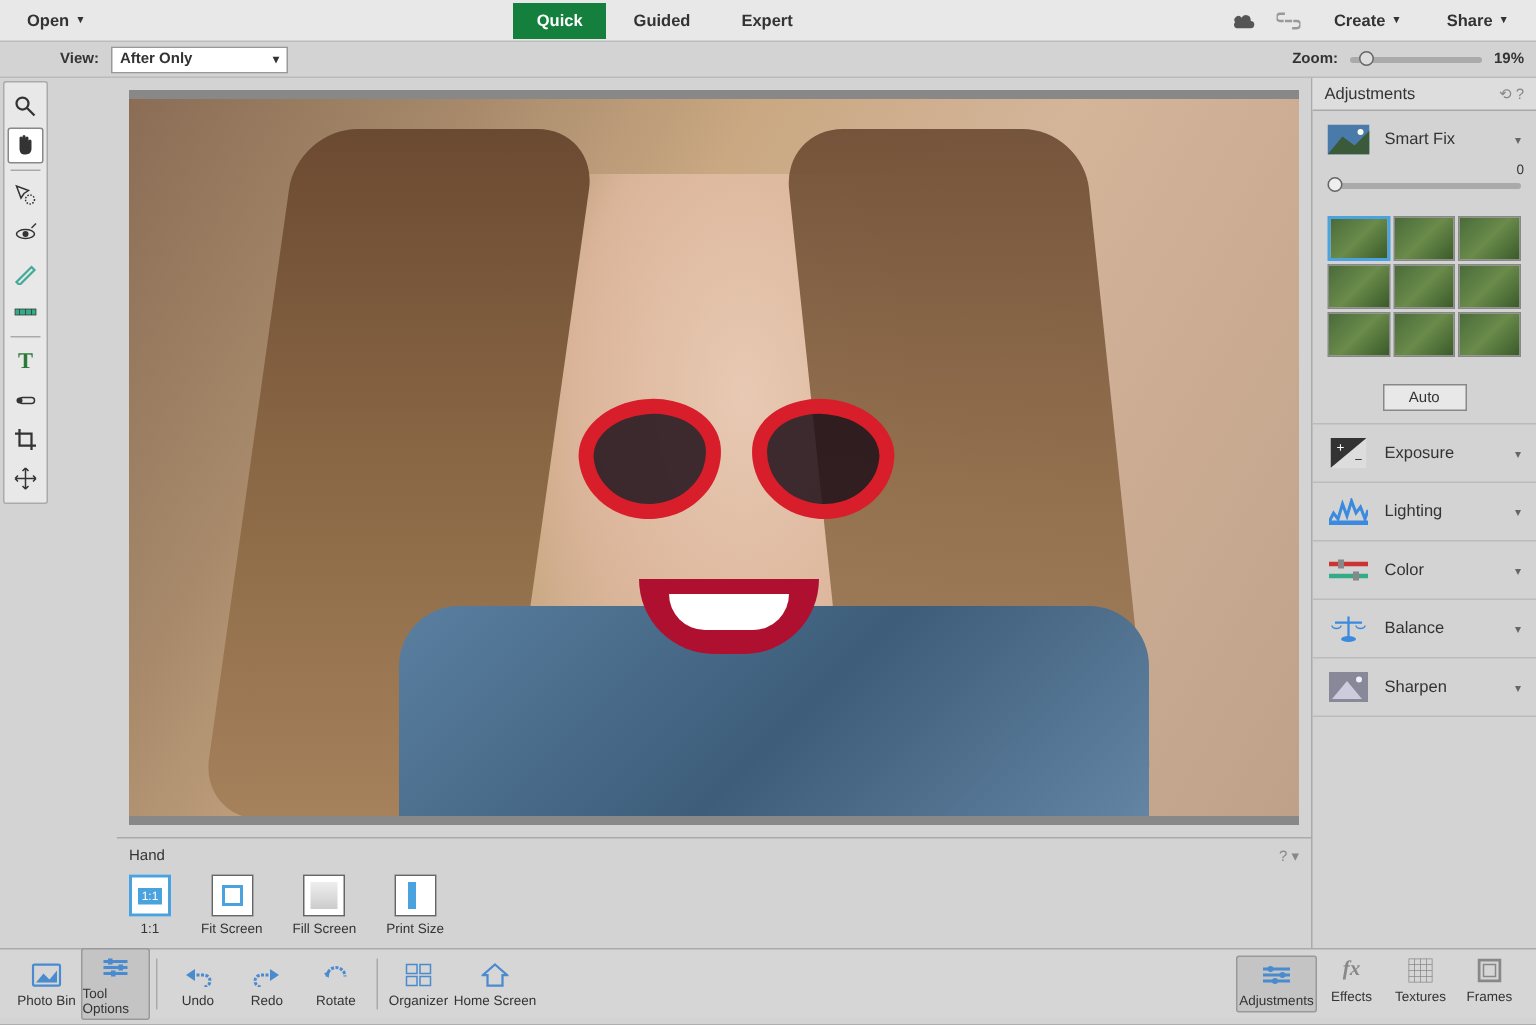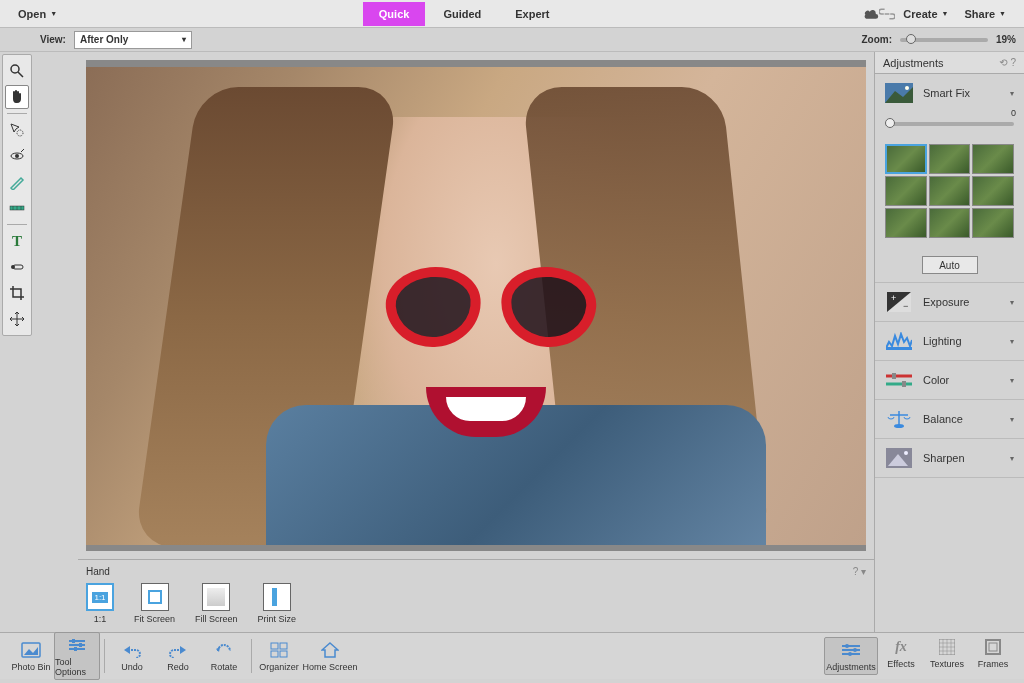--- a/index.html
+++ b/index.html
@@ -3,22 +3,22 @@
 <meta charset="utf-8">
 <style>
 * { box-sizing: border-box; margin: 0; padding: 0; font-family: Tahoma, Arial, sans-serif; }
 body { width: 1024px; height: 683px; background: #d3d3d3; overflow: hidden; font-size: 11px; color: #333; }
 .topbar { height: 28px; background: #e8e8e8; border-bottom: 1px solid #bbb; display: flex; align-items: center; padding: 0 10px; }
 .topbar-left { display: flex; align-items: center; gap: 4px; }
 .menu-btn { padding: 4px 8px; font-weight: bold; display: flex; align-items: center; gap: 4px; cursor: pointer; }
 .menu-btn .caret { font-size: 7px; }
 .topbar-center { flex: 1; display: flex; justify-content: center; gap: 2px; }
 .mode-btn { padding: 6px 16px; font-weight: bold; color: #333; cursor: pointer; }
-.mode-btn.active { background: #d946ef; color: #fff; }
-.topbar-right { display: flex; align-items: center; }
+.mode-btn.active { background: #15803d; color: #fff; }
+.topbar-right { display: flex; align-items: center; gap: 14px; }
 .icon-cloud, .icon-link { width: 16px; height: 12px; }
 .viewrow { height: 24px; background: #d3d3d3; border-bottom: 1px solid #bbb; display: flex; align-items: center; padding: 0 8px 0 40px; gap: 8px; font-weight: bold; }
 .viewrow .label { font-size: 10px; }
 .select-box { background: #fff; border: 1px solid #999; height: 18px; width: 118px; display: flex; align-items: center; justify-content: space-between; padding: 0 5px; font-size: 10px; gap: 24px; }
 .zoom-group { margin-left: auto; display: flex; align-items: center; gap: 8px; }
 .zoom-slider { width: 88px; height: 4px; background: #aaa; border-radius: 2px; position: relative; }
 .zoom-slider .thumb { width: 10px; height: 10px; background: #ddd; border: 1px solid #666; border-radius: 50%; position: absolute; top: -4px; left: 6px; }
 .main { display: flex; height: 580px; }
 .toolbar { width: 32px; background: #e8e8e8; border-right: 1px solid #bbb; padding: 4px 2px; display: flex; flex-direction: column; gap: 2px; align-items: center; margin: 2px; border: 1px solid #aaa; border-radius: 2px; height: fit-content; }
 .tool { width: 24px; height: 24px; display: flex; align-items: center; justify-content: center; cursor: pointer; border-radius: 2px; }

